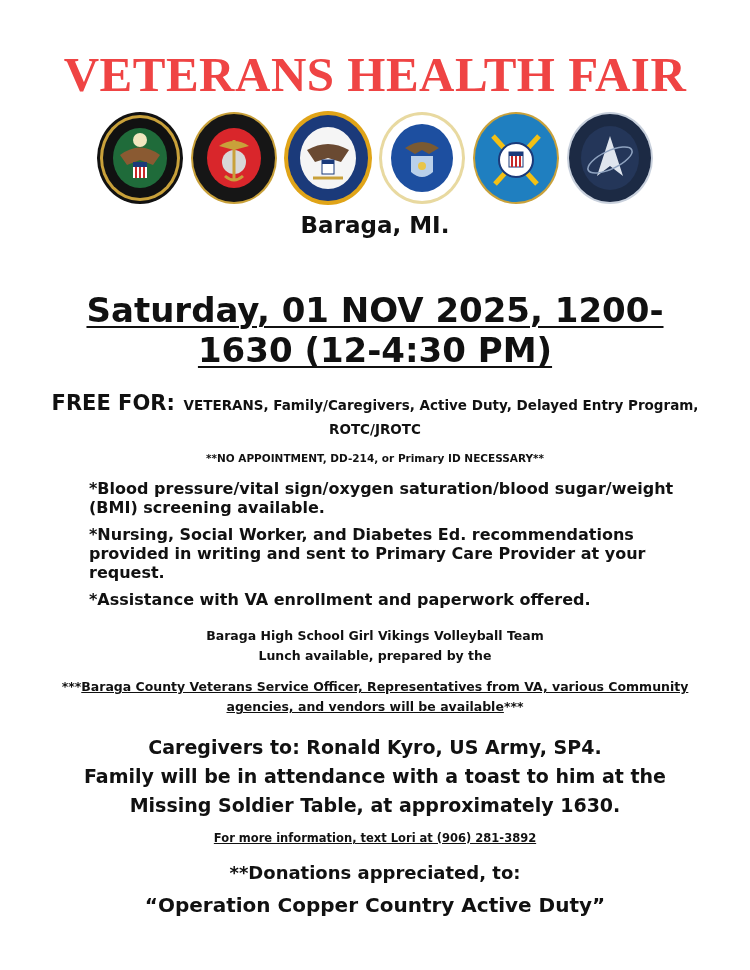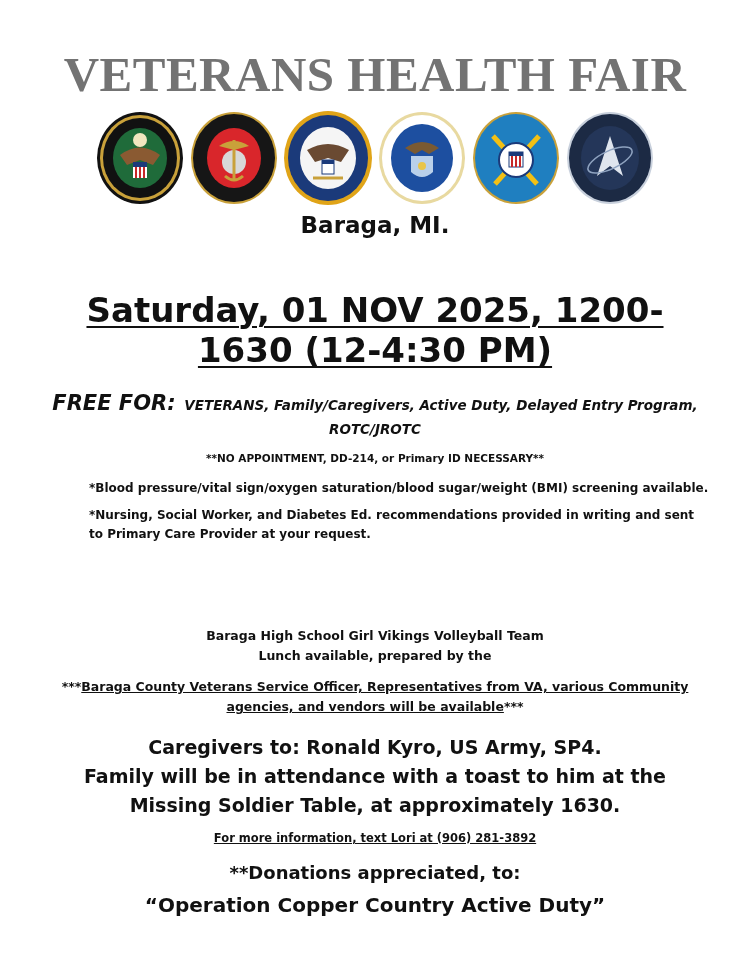--- a/index.html
+++ b/index.html
@@ -1,32 +1,32 @@
 <!DOCTYPE html>
 <html><head>
 <meta charset="utf-8">
 <style>
   html, body { margin: 0; padding: 0; background: #ffffff; }
   body { width: 750px; height: 970px; overflow: hidden; position: relative; color: #111; }
   .sans { font-family: "DejaVu Sans", "Liberation Sans", sans-serif; font-weight: bold; }
   .title {
     position: absolute; left: 0; width: 750px; top: 46px; text-align: center;
     font-family: "Liberation Serif", "DejaVu Serif", serif; font-weight: bold;
-    font-size: 49px; letter-spacing: 0.5px; color: #737373; line-height: 58px;
+    font-size: 49px; letter-spacing: 0.5px; color: #ef4444; line-height: 58px;
   }
   .seals { position: absolute; top: 110px; left: 95px; width: 560px; height: 96px; display: flex; justify-content: space-between; align-items: center; }
   .seal { width: 90px; height: 96px; position: relative; }
   .seal svg { width: 100%; height: 100%; }
   .center { position: absolute; left: 0; width: 750px; text-align: center; }
   .venue { top: 207px; font-size: 23px; line-height: 36px; }
   .date { top: 290px; font-size: 34px; line-height: 40px; text-decoration: underline; text-decoration-thickness: 2px; text-underline-offset: 4px; }
-  .free { top: 391px; font-size: 13.5px; line-height: 24px; padding: 0 40px; box-sizing: border-box; font-style: italic; }
+  .free { top: 391px; font-size: 13.5px; line-height: 24px; padding: 0 40px; box-sizing: border-box; }
   .free .lead { font-size: 21px; margin-right: 4px; }
   .noappt { top: 452px; font-size: 10.5px; }
-  .bullets { position: absolute; left: 89px; top: 479px; width: 620px; font-size: 12px; line-height: 19px; }
+  .bullets { position: absolute; left: 89px; top: 479px; width: 620px; font-size: 16px; line-height: 19px; }
   .bullets p { margin: 0 0 8px 0; }
   .lunch { top: 626px; font-size: 12.5px; line-height: 20px; }
   .agencies { top: 677px; font-size: 12.5px; line-height: 20px; padding: 0 38px; box-sizing: border-box; }
   .agencies .u { text-decoration: underline; }
   .dedicated { top: 733px; font-size: 19px; line-height: 29px; }
   .moreinfo { top: 831px; font-size: 11.5px; text-decoration: underline; }
   .donations { top: 860px; font-size: 18px; line-height: 26px; }
   .operation { top: 888px; font-size: 20px; line-height: 34px; }
 </style>
 </head>
@@ -115,20 +115,21 @@
 <div class="center sans free">
   <span class="lead">FREE FOR:</span>
   <span>VETERANS, Family/Caregivers, Active Duty, Delayed Entry Program, ROTC/JROTC</span>
 </div>
 
 <div class="center sans noappt">**NO APPOINTMENT, DD-214, or Primary ID NECESSARY**</div>
 
 <div class="bullets sans">
   <p>*Blood pressure/vital sign/oxygen saturation/blood sugar/weight (BMI) screening available.</p>
   <p>*Nursing, Social Worker, and Diabetes Ed. recommendations provided in writing and sent to Primary Care Provider at your request.</p>
+  <p>*Assistance with VA enrollment and paperwork offered.</p>
 </div>
 
 <div class="center sans lunch">
   <div>Baraga High School Girl Vikings Volleyball Team</div>
   <div>Lunch available, prepared by the</div>
 </div>
 
 <div class="center sans agencies">
   <span>***</span><span class="u">Baraga County Veterans Service Officer, Representatives from VA, various Community agencies, and vendors will be available</span><span>***</span>
 </div>

